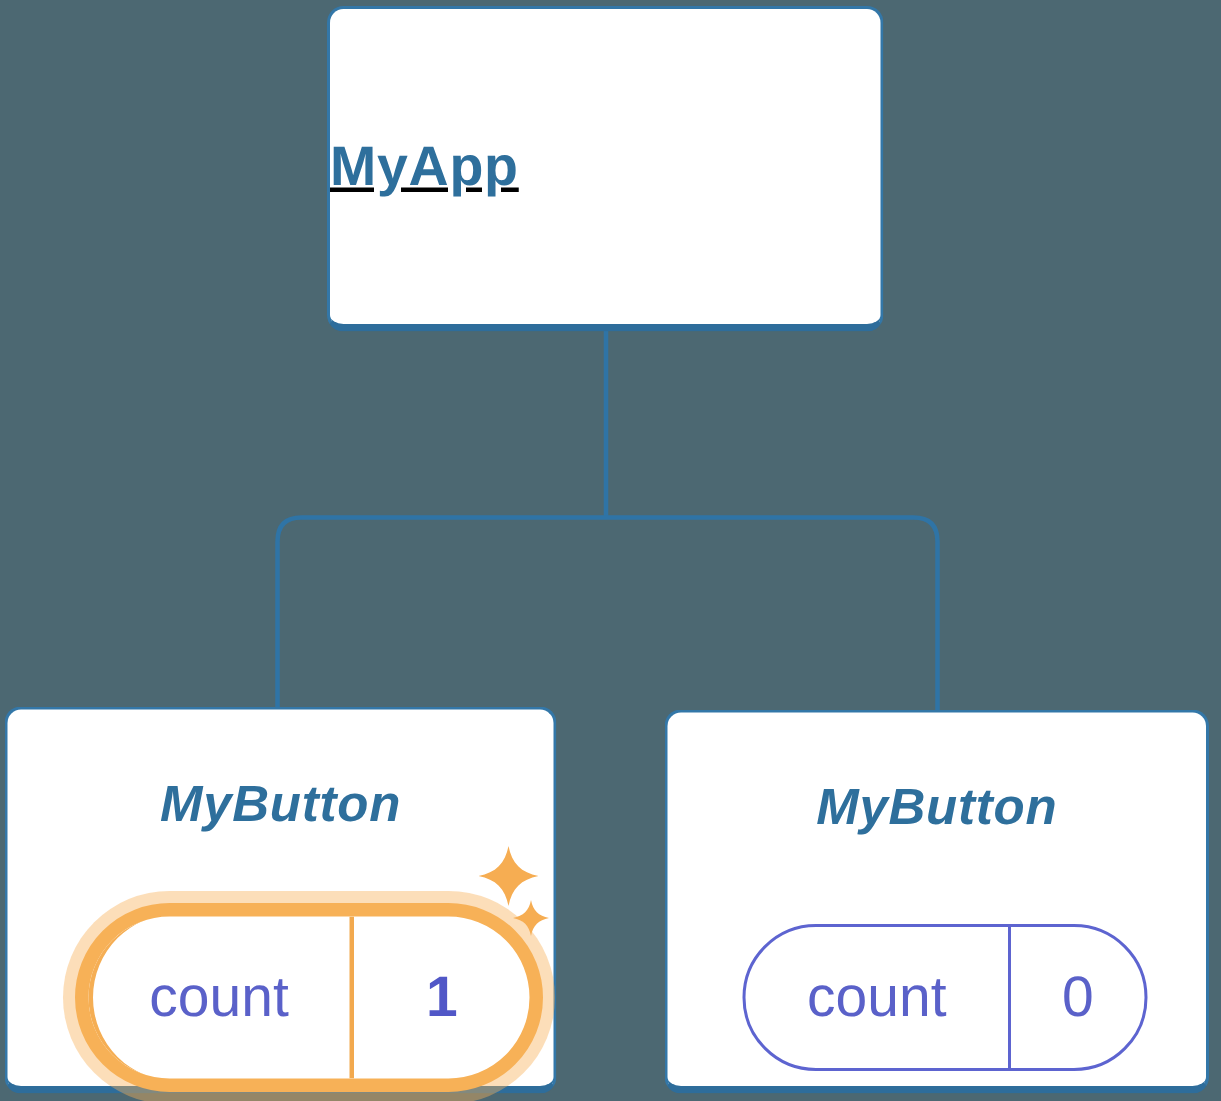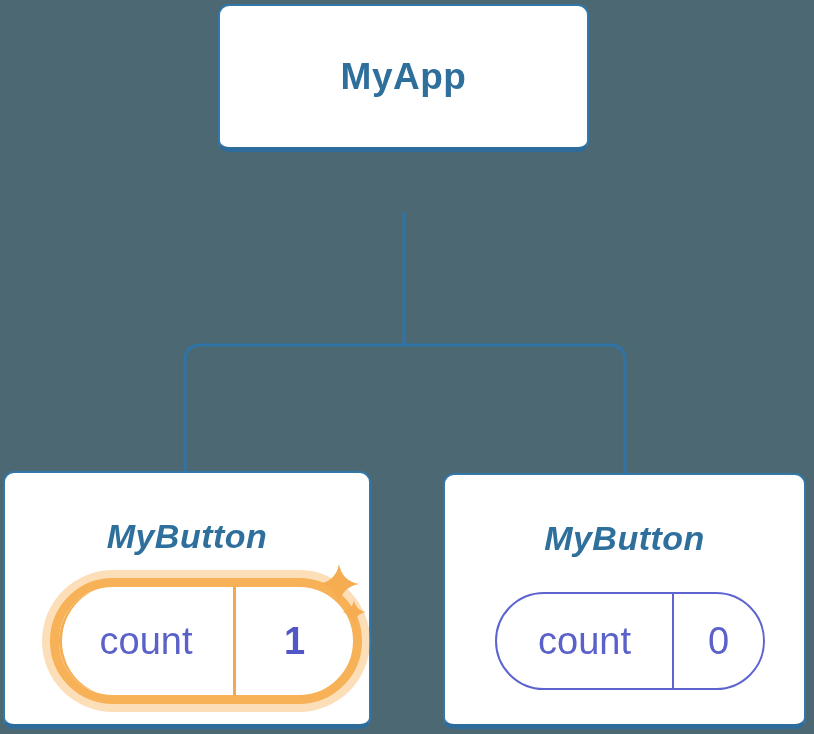--- a/index.html
+++ b/index.html
@@ -6,30 +6,30 @@
   .stage{
     position:relative;width:814px;height:734px;background:#4C6872;overflow:hidden;
     font-family:"Liberation Sans",sans-serif;
   }
   .connectors{position:absolute;left:0;top:0;width:814px;height:734px;}
   .connectors path{stroke:#2F74A6;stroke-width:3;fill:none;}
   .card{
     position:absolute;background:#ffffff;box-sizing:border-box;
     border:2px solid #3377A8;border-bottom:5px solid #2E6D9B;border-radius:11px;
   }
-  .card-app{left:218px;top:4px;width:371px;height:148px;
-    display:flex;align-items:center;justify-content:center;}
+  .card-app{left:218px;top:4px;width:371px;height:217px;
+    display:flex;align-items:center;text-decoration:underline;}
   .app-label{font-size:37px;font-weight:600;color:#2E6F9C;letter-spacing:.5px;}
   .card-btn-left{left:3px;top:471px;width:368px;height:258px;}
   .card-btn-right{left:443px;top:473px;width:363px;height:256px;}
   .btn-label{
     position:absolute;left:0;right:0;top:44px;text-align:center;
     font-size:34px;font-weight:600;color:#2E6F9C;letter-spacing:.5px;font-style:italic;
   }
-  .pill{position:absolute;display:flex;align-items:stretch;background:#ffffff;box-sizing:border-box;overflow:hidden;}
+  .pill{position:absolute;display:flex;align-items:stretch;background:#ffffff;box-sizing:border-box;overflow:hidden;margin-top:24px;}
   .pill-highlight{
     left:45px;top:105px;width:312px;height:126px;
     border:9px solid #F7B157;border-radius:63px;
     box-shadow:0 0 0 8px rgba(247,177,87,0.42), inset 5px 0 0 -2px #F5AE54;
   }
   .pill-highlight .pill-key{flex:0 0 174px;}
   .pill-highlight .pill-divider{width:3px;background:#F2A94E;}
   .pill-purple{
     left:50px;top:117px;width:270px;height:98px;
     border:2px solid #5D64D0;border-radius:49px;

